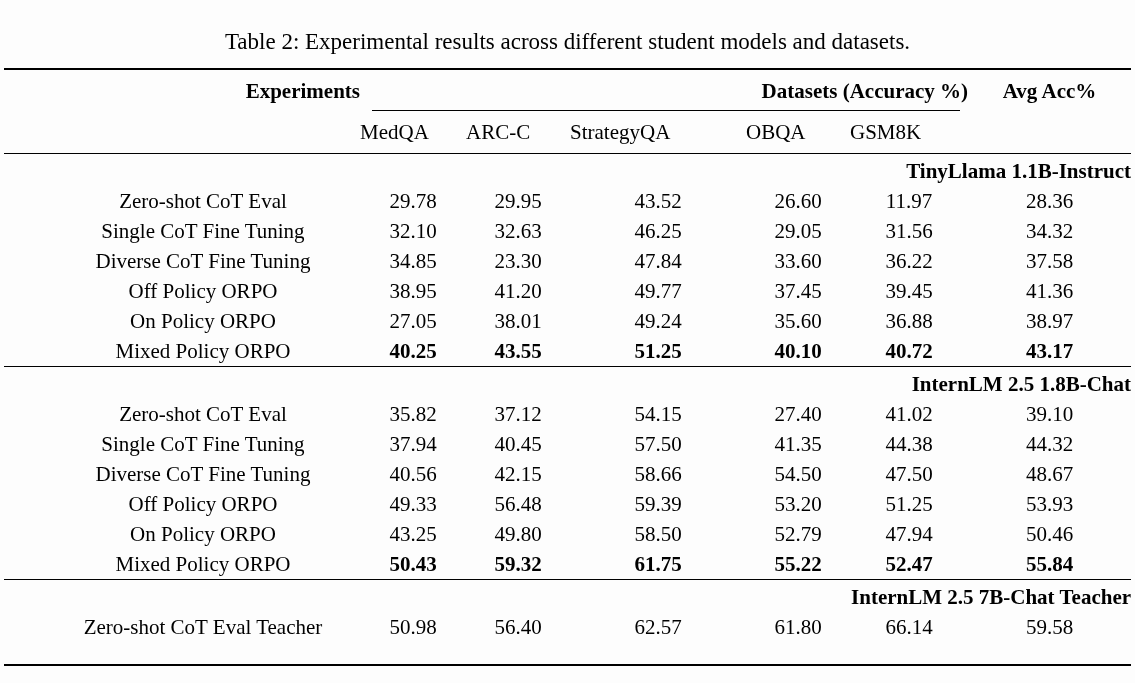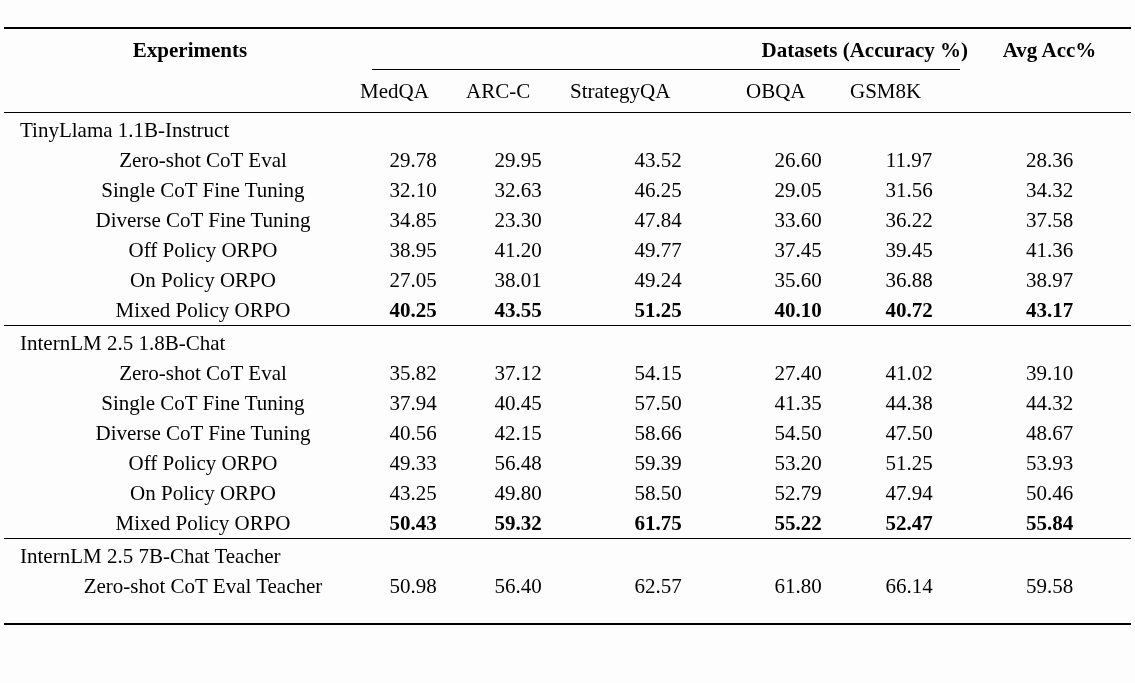--- a/index.html
+++ b/index.html
@@ -36,21 +36,21 @@
     line-height: 26px;
   }
   
   thead th {
     font-weight: bold;
     border-bottom: 1.5px solid #000;
     padding: 0;
     vertical-align: top;
   }
   th.experiments-h {
-    text-align: center;
+    text-align: right;
     padding: 8px 0 0 16px;
   }
   th.avg-h {
     text-align: center;
     padding-top: 8px;
   }
   th.datasets-h {
     text-align: right;
     padding-top: 8px;
     padding-bottom: 7px;
@@ -67,22 +67,22 @@
   }
   th.dataset-col-h {
     font-weight: normal;
     text-align: left;
     padding: 8px 0 8px 0;
     vertical-align: middle;
   }
   
   td { padding: 0; }
   td.group-name {
-    font-weight: normal;
-    text-align: left;
+    font-weight: bold;
+    text-align: right;
     padding: 4px 0 2px 16px;
   }
   tr.group-sep td {
     border-top: 1.5px solid #000;
   }
   td.row-label {
     text-align: center;
     padding: 2px 0 2px 42px;
     white-space: nowrap;
   }
@@ -95,20 +95,21 @@
     margin-top: 40px;
   }
   tr.last-row td {
     padding-bottom: 24px;
   }
 </style>
 </head>
 <body>
 
 <div class="page">
+  <div class="caption">Table 2: Experimental results across different student models and datasets.</div>
 
   <table class="results">
     <colgroup>
       <col style="width:356px">
       <col style="width:106px">
       <col style="width:104px">
       <col style="width:176px">
       <col style="width:104px">
       <col style="width:118px">
       <col style="width:163px">

